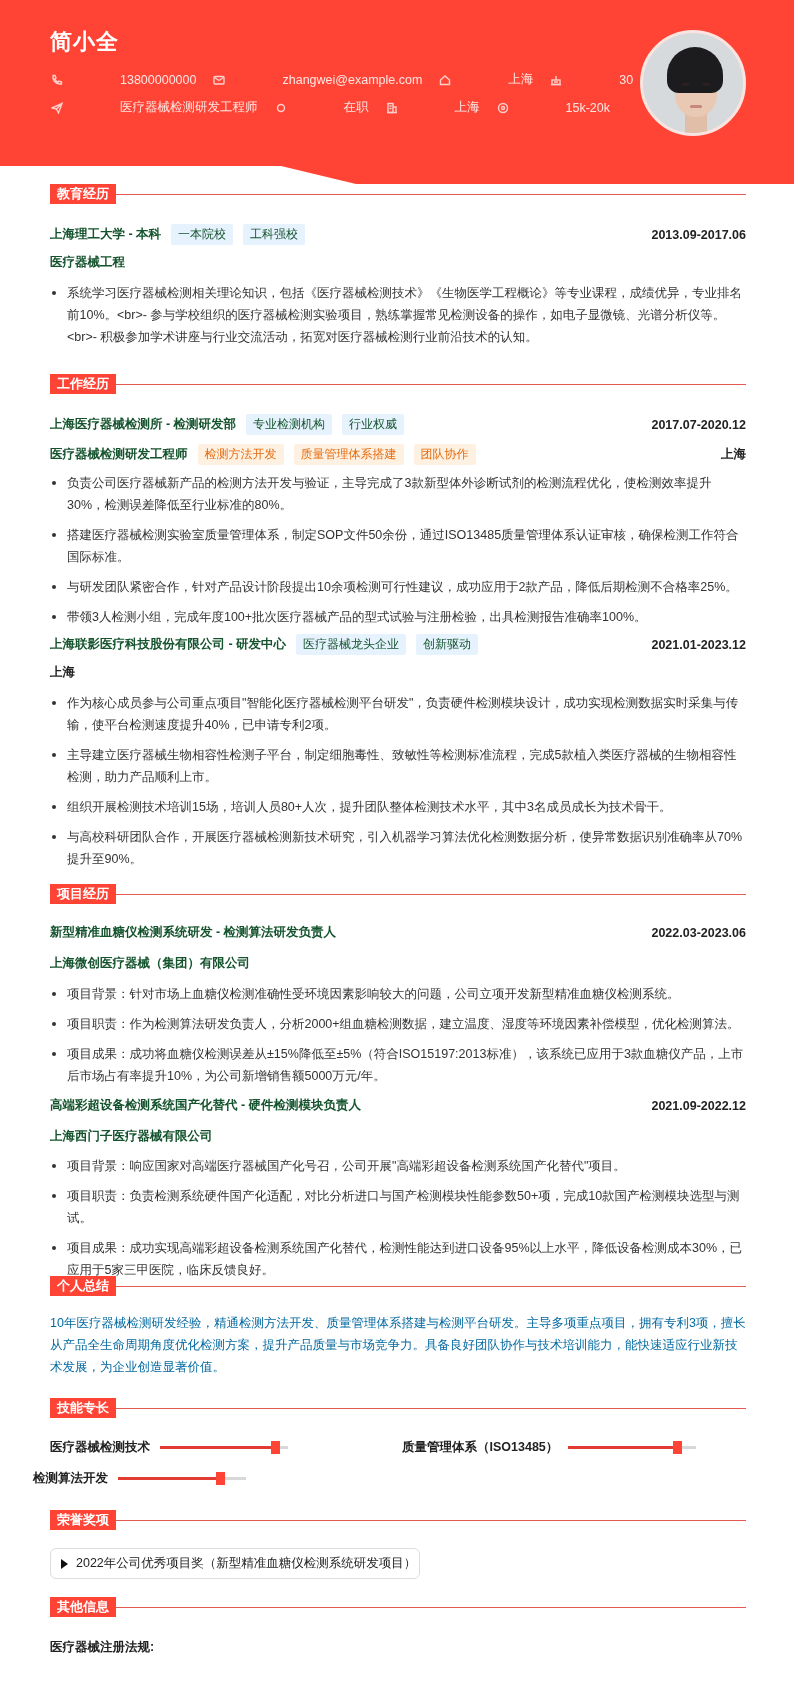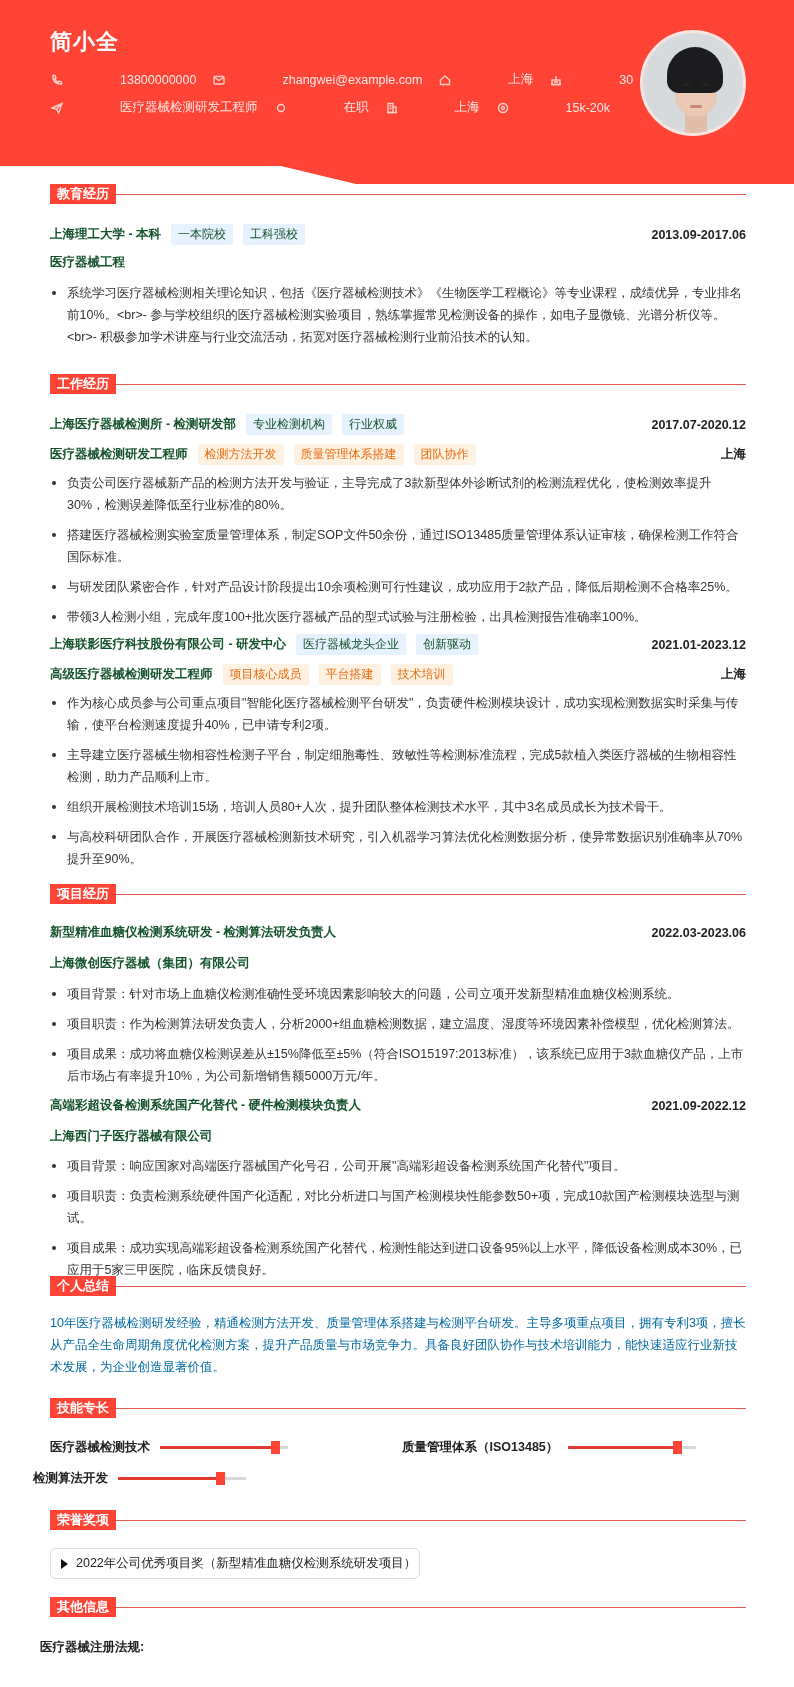--- a/index.html
+++ b/index.html
@@ -43,21 +43,21 @@
 
   .skill { position: absolute; display: flex; align-items: center; }
   .skill .label { font-weight: bold; font-size: 12.5px; color: #222; margin-right: 10px; }
   .skill .track { position: relative; height: 3px; background: #d8d8d8; }
   .skill .fill { position: absolute; left: 0; top: 0; height: 3px; background: #e23b32; }
   .skill .knob { position: absolute; top: -5px; width: 9px; height: 13px; background: #ff4436; }
 
   .award { position: absolute; left: 50px; top: 1548px; width: 370px; height: 31px; border: 1px solid #ddd; border-radius: 6px; display: flex; align-items: center; padding-left: 10px; font-size: 12.5px; color: #222; }
   .award .tri { width: 0; height: 0; border-left: 7px solid #111; border-top: 5px solid transparent; border-bottom: 5px solid transparent; margin-right: 8px; }
 
-  .other { position: absolute; left: 40px; top: 1636px; width: 696px; display: flex; }
+  .other { position: absolute; left: 50px; top: 1636px; width: 696px; display: flex; }
   .other .k { font-weight: bold; white-space: nowrap; font-size: 12.5px; line-height: 22px; }
   .other .v { line-height: 22px; color: #333; font-size: 12.5px; }
 </style>
 </head>
 <body>
 
 <div class="header"></div>
 <div class="name">简小全</div>
 
 <div class="info-row r1">
@@ -202,26 +202,20 @@
 
 <div class="row" style="top:634px">
   <div class="left">
     <span class="strong">上海联影医疗科技股份有限公司 - 研发中心</span>
     <span class="tag blue">医疗器械龙头企业</span>
     <span class="tag blue">创新驱动</span>
   </div>
   <span class="date">2021.01-2023.12</span>
 </div>
 <div class="row" style="top:664px">
-  <div class="left">
-    <span class="strong">高级医疗器械检测研发工程师</span>
-    <span class="tag orange">项目核心成员</span>
-    <span class="tag orange">平台搭建</span>
-    <span class="tag orange">技术培训</span>
-  </div>
   <span class="date">上海</span>
 </div>
 <ul class="bullets" style="top:692px">
   <li>作为核心成员参与公司重点项目"智能化医疗器械检测平台研发"，负责硬件检测模块设计，成功实现检测数据实时采集与传输，使平台检测速度提升40%，已申请专利2项。</li>
   <li>主导建立医疗器械生物相容性检测子平台，制定细胞毒性、致敏性等检测标准流程，完成5款植入类医疗器械的生物相容性检测，助力产品顺利上市。</li>
   <li>组织开展检测技术培训15场，培训人员80+人次，提升团队整体检测技术水平，其中3名成员成长为技术骨干。</li>
   <li>与高校科研团队合作，开展医疗器械检测新技术研究，引入机器学习算法优化检测数据分析，使异常数据识别准确率从70%提升至90%。</li>
 </ul>
 
 <div class="section-head" style="top:884px">

